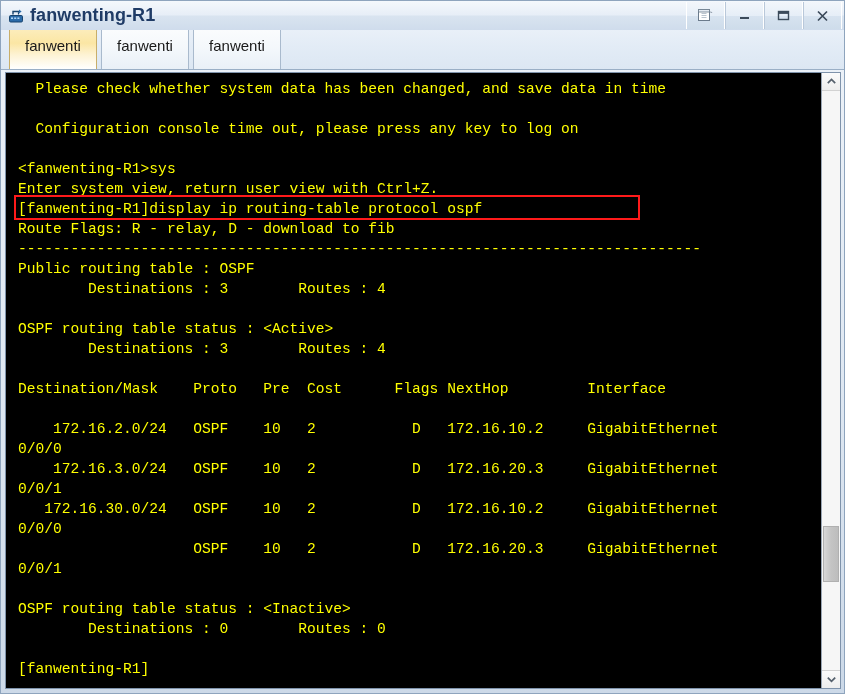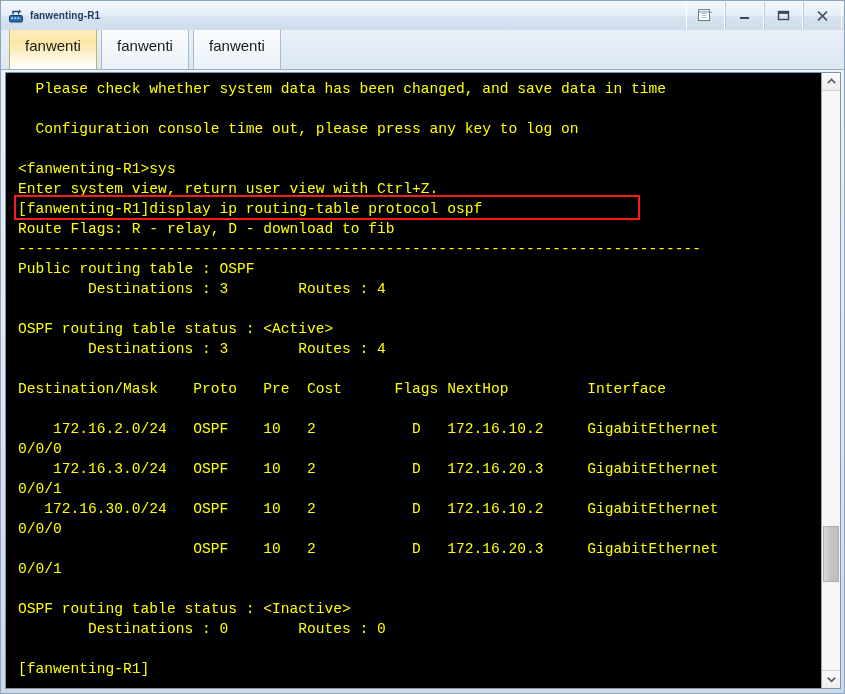--- a/index.html
+++ b/index.html
@@ -38,21 +38,21 @@
     padding-left: 6px;
     box-sizing: border-box;
   }
   #app-icon {
     width: 18px; height: 18px;
     flex: 0 0 18px;
     position: relative;
     margin-right: 5px;
   }
   #title-text {
-    font-size: 10px;
+    font-size: 18px;
     color: #1f3b66;
     font-weight: 600;
     letter-spacing: 0.1px;
     white-space: nowrap;
   }
   #win-controls {
     position: absolute;
     right: 2px;
     top: 0px;
     height: 29px;

